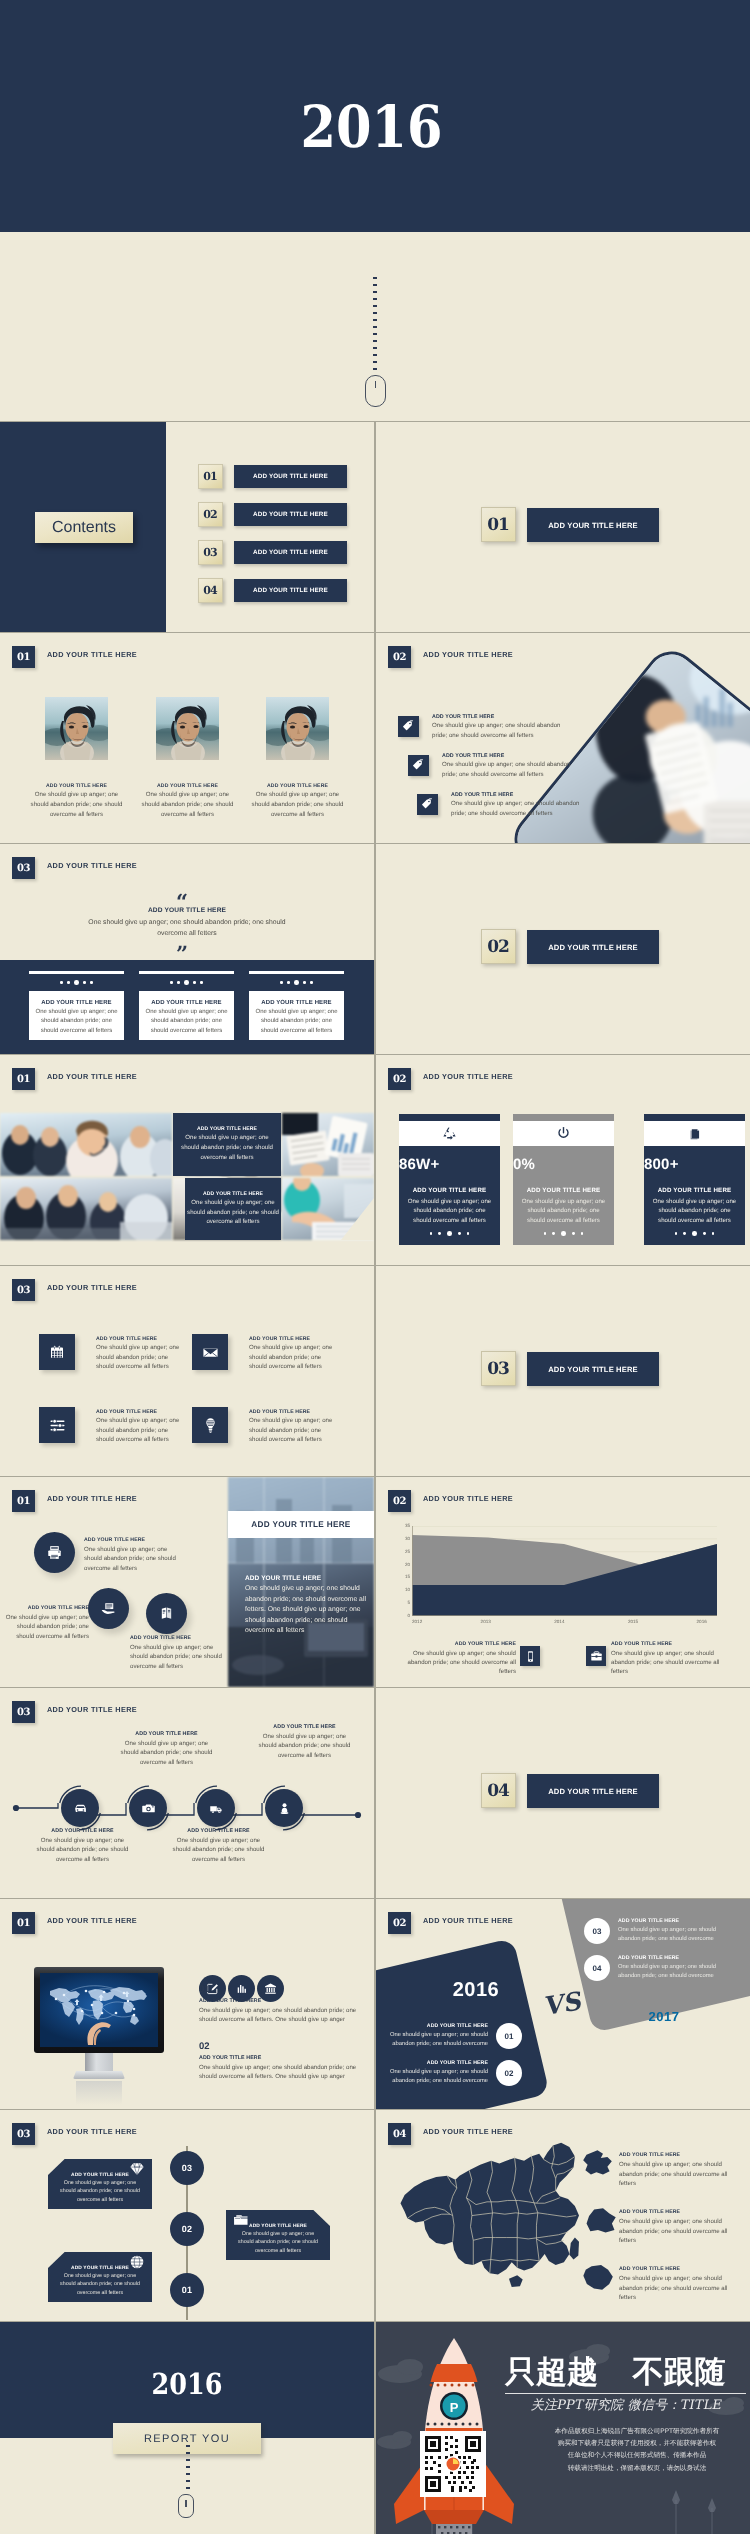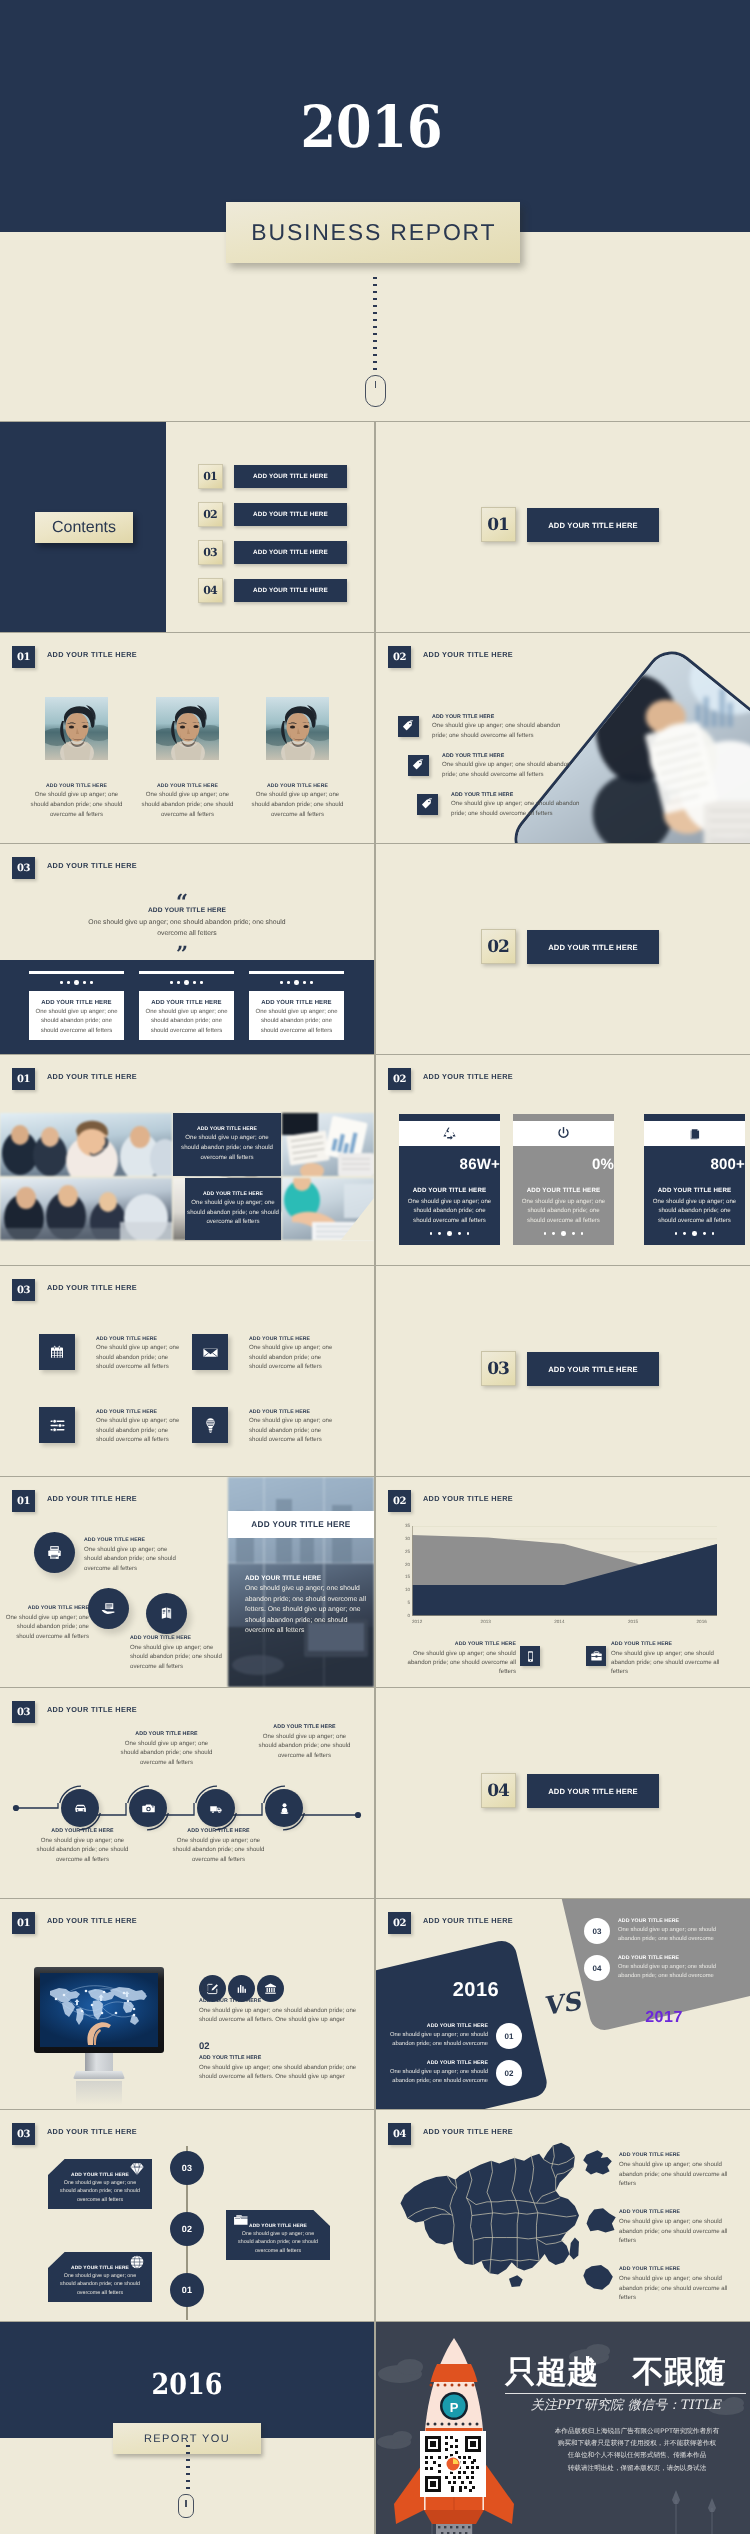--- a/index.html
+++ b/index.html
@@ -126,21 +126,21 @@
   .cg-b{font-size:6.1px;color:#e4e3de;line-height:1.6;width:101px;}
   .cg-cut{position:absolute;right:0;top:85px;width:33px;height:42px;
       background:#eeead9;clip-path:polygon(100% 0,100% 100%,0 100%);}
 
   
   .st-card{position:absolute;top:59px;width:101px;height:131px;}
   .st-card.navy{background:#253550;}
   .st-card.gray{background:#8f8f8f;}
   .st-top{position:absolute;left:0;top:7px;width:101px;height:25px;background:#fff;}
   .st-ic{position:absolute;left:0;top:8px;width:101px;height:23px;display:flex;align-items:center;justify-content:center;}
-  .st-val{position:absolute;left:0;top:42px;width:101px;text-align:right;font-size:15px;
+  .st-val{position:absolute;left:0;top:42px;width:101px;text-align:left;font-size:15px;
       font-weight:bold;color:#fff;letter-spacing:.2px;}
   .st-t{position:absolute;left:0;top:73px;width:101px;text-align:center;font-size:6.2px;font-weight:bold;color:#fff;letter-spacing:.15px;}
   .st-b{position:absolute;left:6px;top:83px;width:89px;text-align:center;font-size:6.1px;color:#eceae2;line-height:1.55;}
   .st-dots{position:absolute;left:0;bottom:9px;width:101px;display:flex;align-items:center;justify-content:center;gap:6px;}
   .st-dots i{width:2.8px;height:2.8px;border-radius:50%;background:#fff;display:block;}
   .st-dots b{width:4.6px;height:4.6px;border-radius:50%;background:#fff;display:block;}
 
   
   .ig{position:absolute;display:flex;align-items:flex-start;}
   .ig-ic{width:36px;height:36px;background:#253550;flex:0 0 36px;display:flex;align-items:center;
@@ -213,22 +213,22 @@
   
   .vs-left{position:absolute;left:-44px;top:60px;width:202px;height:160px;background:#253550;
       border-radius:15px;transform:rotate(-13.3deg);transform-origin:50% 50%;}
   .vs-right{position:absolute;left:196px;top:-50px;width:210px;height:162px;background:#8f8f8f;
       border-radius:15px;transform:rotate(-13.3deg);transform-origin:50% 50%;}
   .vs-word{position:absolute;left:160px;top:90px;width:56px;text-align:center;
       font-family:"DejaVu Serif",serif;font-style:italic;font-weight:bold;font-size:25px;color:#2b3950;
       transform:rotate(-9deg);}
   .vs-yl{position:absolute;left:40px;top:80px;width:120px;text-align:center;font-size:20px;
       font-weight:bold;color:#fff;letter-spacing:.5px;}
-  .vs-yr{position:absolute;left:228px;top:110px;width:120px;text-align:center;font-size:16px;
-      font-weight:bold;color:#6d28d9;letter-spacing:.5px;}
+  .vs-yr{position:absolute;left:228px;top:110px;width:120px;text-align:center;font-size:13px;
+      font-weight:bold;color:#0369a1;letter-spacing:.5px;}
   .vs-row{position:absolute;display:flex;align-items:center;}
   .vs-bub{width:26px;height:26px;border-radius:50%;background:#fff;flex:0 0 26px;
       display:flex;align-items:center;justify-content:center;font-size:8px;font-weight:bold;color:#2b3950;}
   .vs-row.vl .vs-tx{width:110px;text-align:right;margin-right:8px;}
   .vs-row.vr .vs-tx{width:110px;text-align:left;margin-left:8px;}
   .vs-t{font-size:5.2px;font-weight:bold;color:#fff;letter-spacing:.1px;margin-bottom:2px;}
   .vs-b{font-size:5.8px;color:#edece7;line-height:1.5;}
 
   
   .ar-rail{position:absolute;left:186px;top:36px;width:1.6px;height:174px;background:#9a9682;}
@@ -277,23 +277,20 @@
 
 </style>
 </head>
 <body>
 
 <div class="page">
 
 <div class="sl r0 full">
   <div class="cover-top"></div>
   <div class="cover-year">2016</div>
-  <div class="cover-plate">
-    <span>BUSINESS  REPORT</span>
-  </div>
   <div class="dotline" style="left:373px;top:277px;height:97px;"></div>
   <div class="mouse" style="left:365px;top:375px;"></div>
 </div>
 
 <div class="sl r1 cL">
   <div class="ct-left"></div>
   <div class="ct-plate">Contents</div>
 
   <div class="ct-num" style="left:198px;top:42px;">01</div>
   <div class="ct-bar" style="top:43px;">ADD YOUR TITLE HERE</div>

